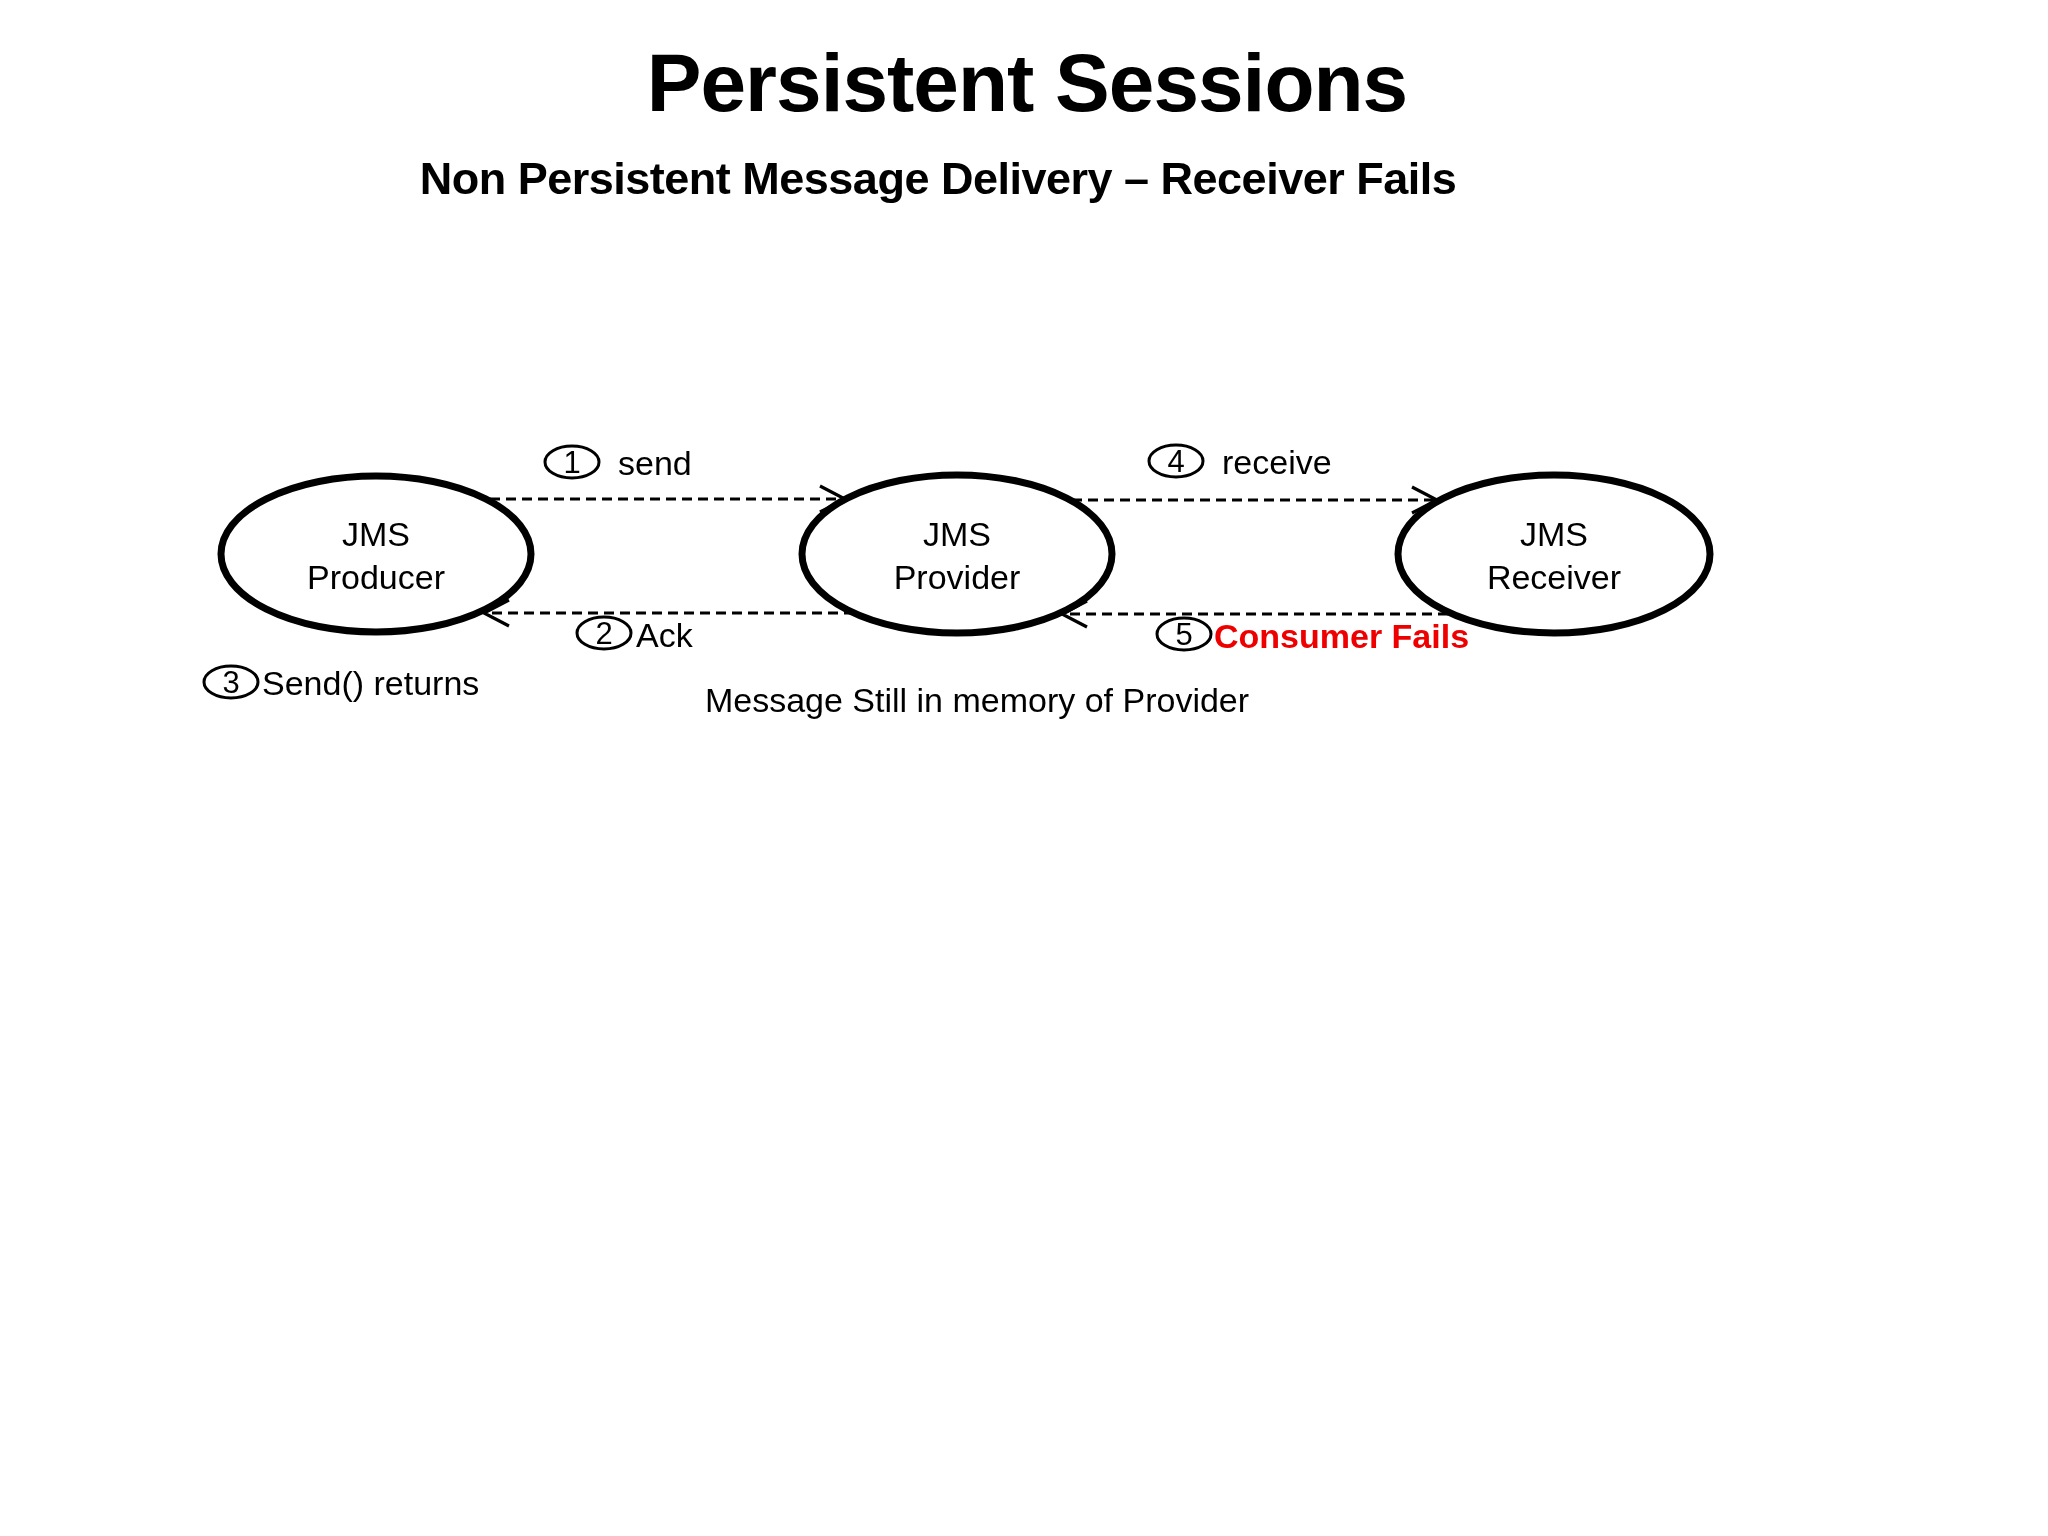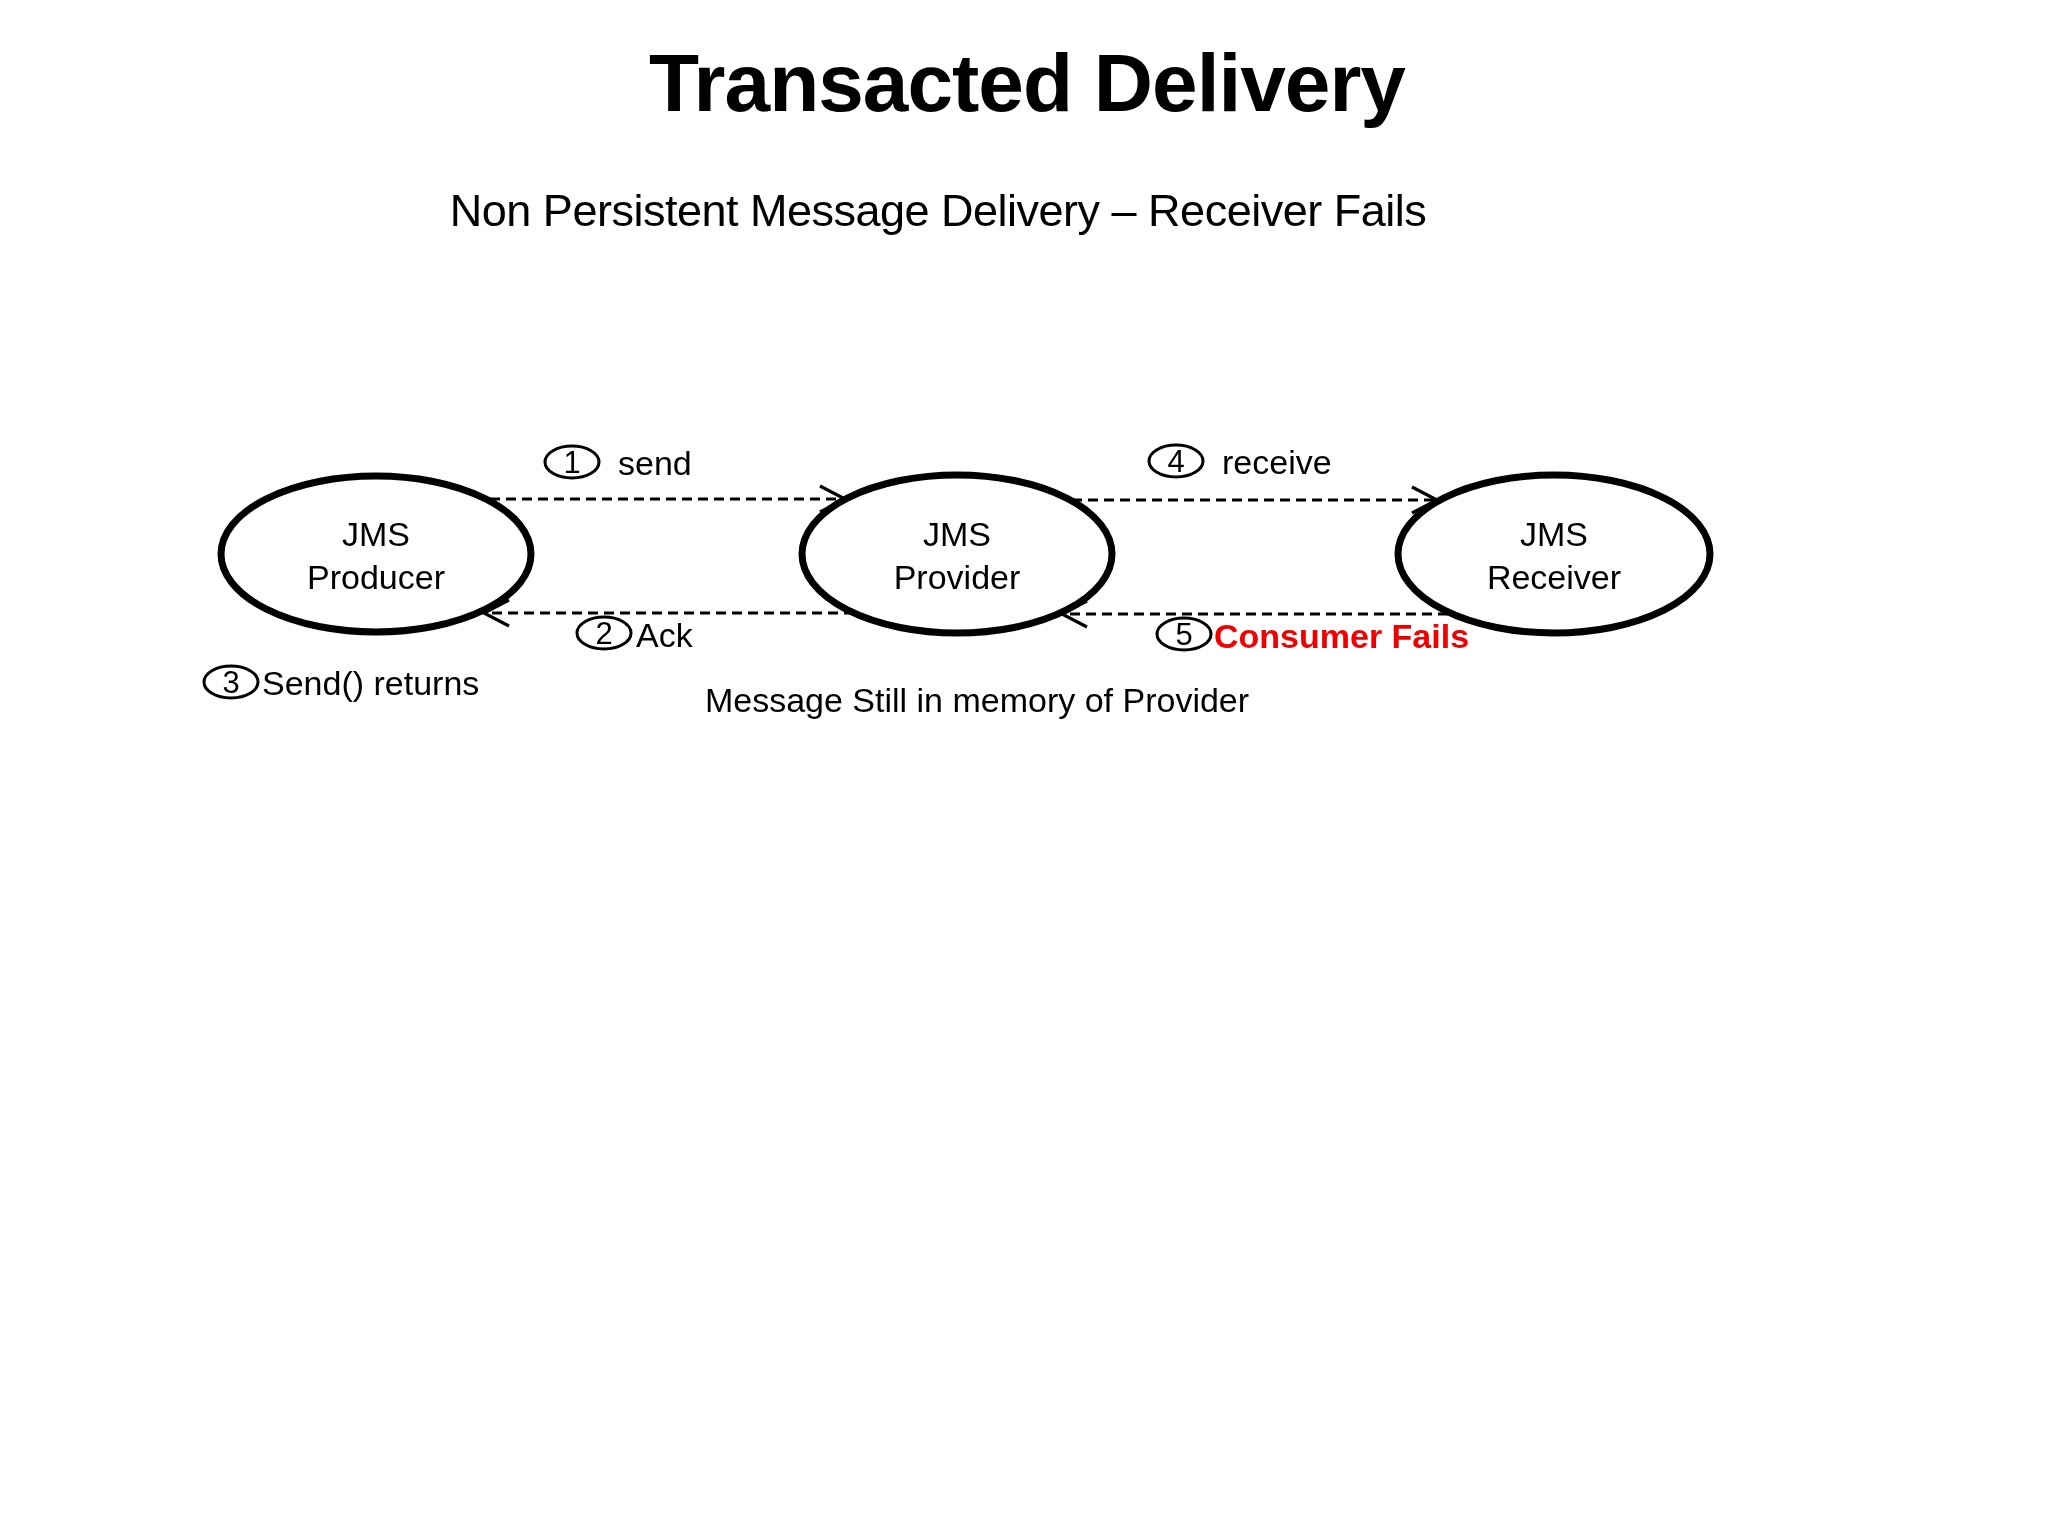--- a/index.html
+++ b/index.html
@@ -27,25 +27,25 @@
     transform: translateX(-50%);
     font-size: 82px;
     font-weight: bold;
     letter-spacing: -1px;
     line-height: 1;
     white-space: nowrap;
     color: #000000;
   }
   .slide-subtitle {
     position: absolute;
-    top: 188px;
+    top: 156px;
     left: 938px;
     transform: translateX(-50%);
     font-size: 45px;
-    font-weight: normal;
+    font-weight: bold;
     letter-spacing: -0.5px;
     line-height: 1;
     white-space: nowrap;
     color: #000000;
   }
   svg.diagram {
     position: absolute;
     left: 0;
     top: 0;
     width: 2048px;
@@ -95,21 +95,21 @@
   .fail {
     fill: #ee0000;
     font-weight: bold;
   }
 </style>
 </head>
 <body>
 
 <div class="canvas">
 
-  <div class="slide-title">Transacted Delivery</div>
+  <div class="slide-title">Persistent Sessions</div>
   <div class="slide-subtitle">Non Persistent Message Delivery – Receiver Fails</div>
 
   <svg class="diagram" viewBox="0 0 2048 1536">
 
     <path class="dash" d="M490 499 H843"></path>
     <path class="head" d="M820 486 L845 499 L820 512"></path>
 
     <path class="dash" d="M1072 500 H1435"></path>
     <path class="head" d="M1412 487 L1437 500 L1412 513"></path>
 

